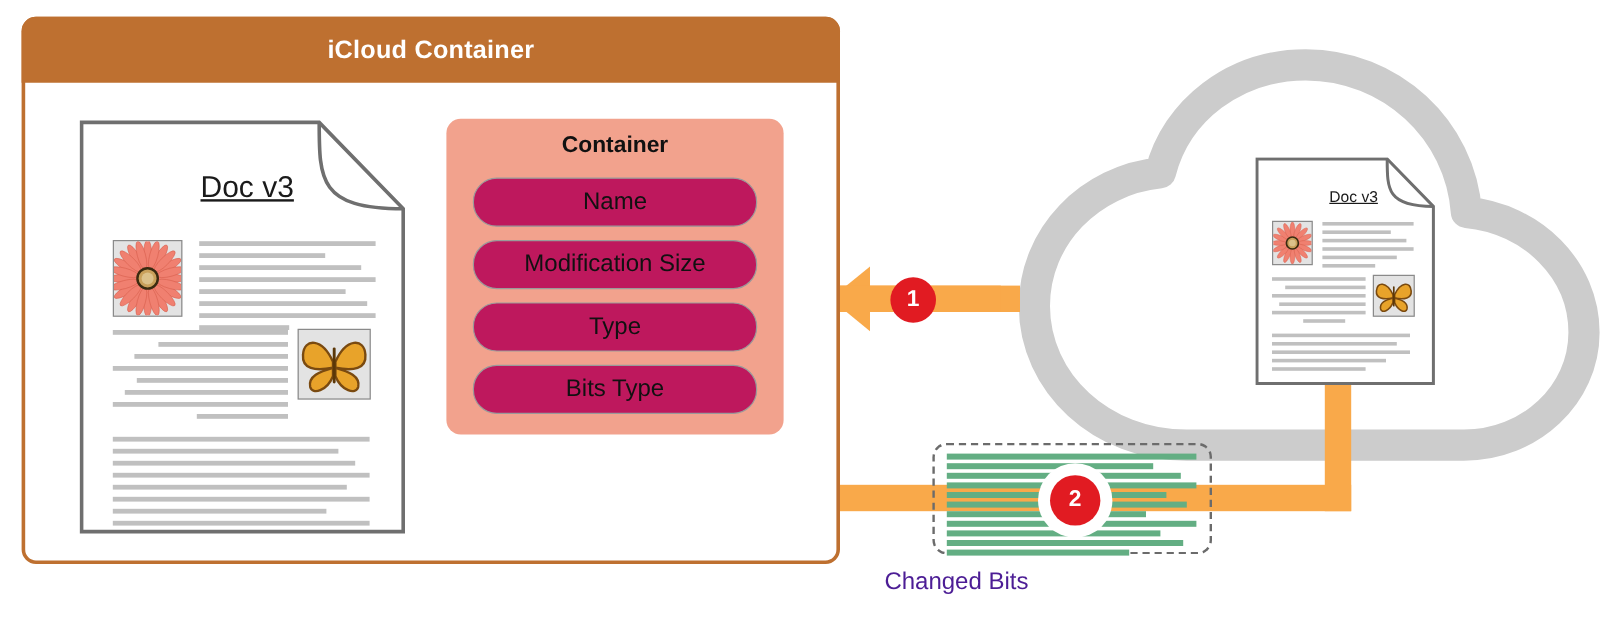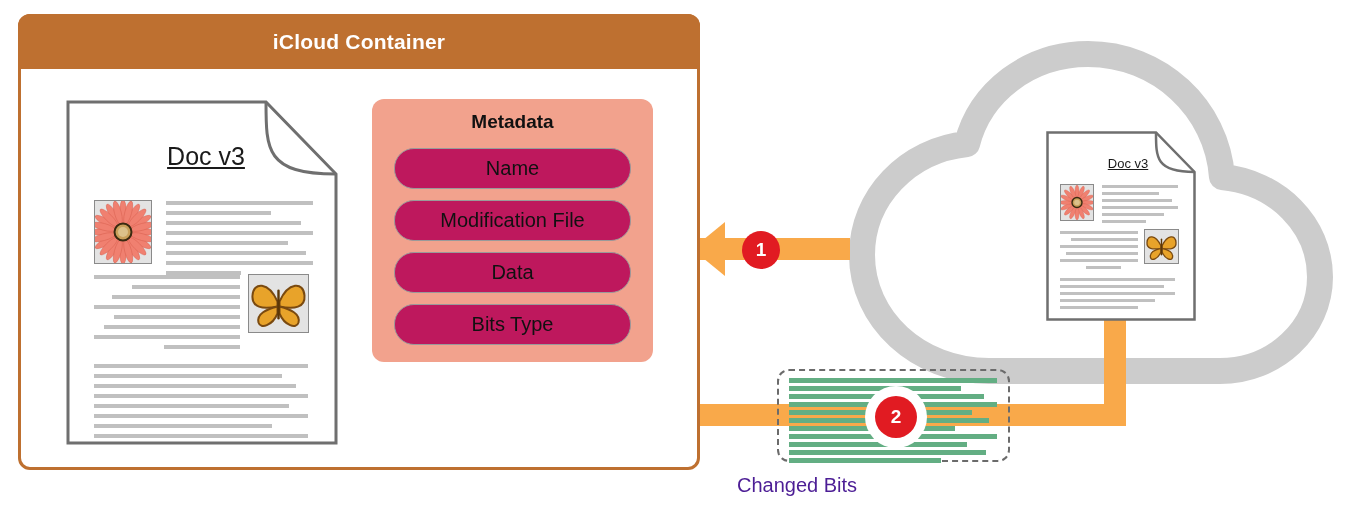--- a/index.html
+++ b/index.html
@@ -212,24 +212,24 @@
     <div class="line" style="left:28px;top:274px;width:188px;height:4px;"></div>
     <div class="line" style="left:28px;top:284px;width:202px;height:4px;"></div>
     <div class="line" style="left:28px;top:294px;width:214px;height:4px;"></div>
     <div class="line" style="left:28px;top:304px;width:195px;height:4px;"></div>
     <div class="line" style="left:28px;top:314px;width:214px;height:4px;"></div>
     <div class="line" style="left:28px;top:324px;width:178px;height:4px;"></div>
     <div class="line" style="left:28px;top:334px;width:214px;height:4px;"></div>
   </div>
 
   <div id="metadata-panel">
-    <div id="metadata-title">Metadata</div>
+    <div id="metadata-title">Container</div>
     <div class="meta-item i0">Name</div>
-    <div class="meta-item i1">Modification File</div>
-    <div class="meta-item i2">Data</div>
+    <div class="meta-item i1">Modification Size</div>
+    <div class="meta-item i2">Type</div>
     <div class="meta-item i3">Bits Type</div>
   </div>
 
 
   <div class="badge" id="badge-1">
     <span>1</span>
   </div>
 
   <div id="changed-bits-box"></div>
   <div>

